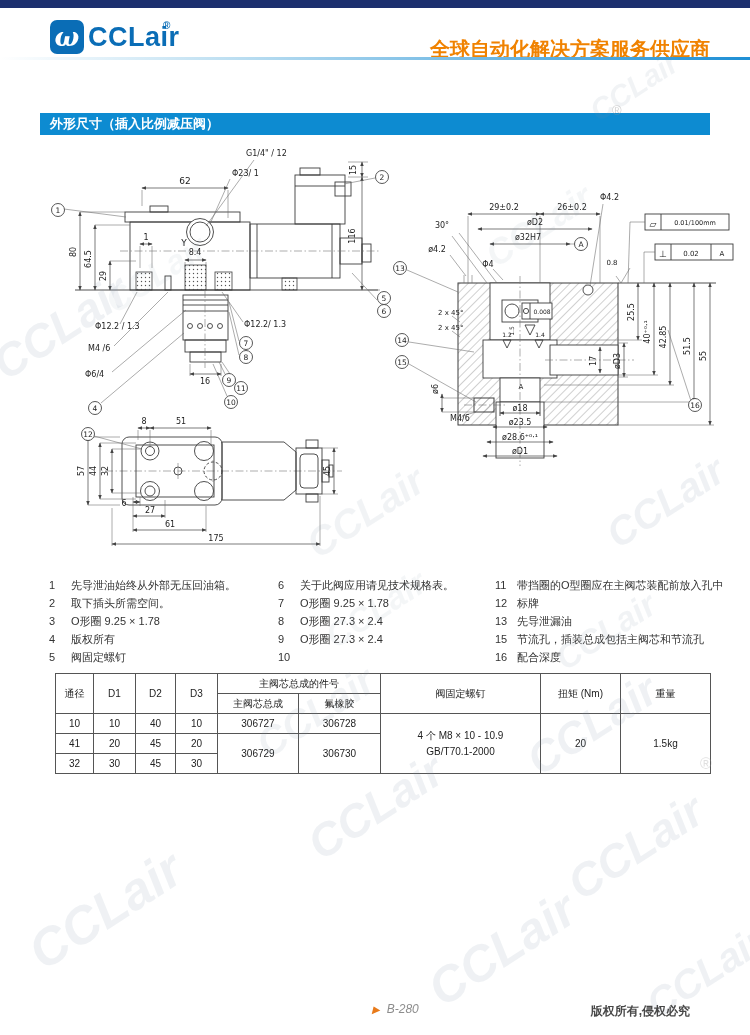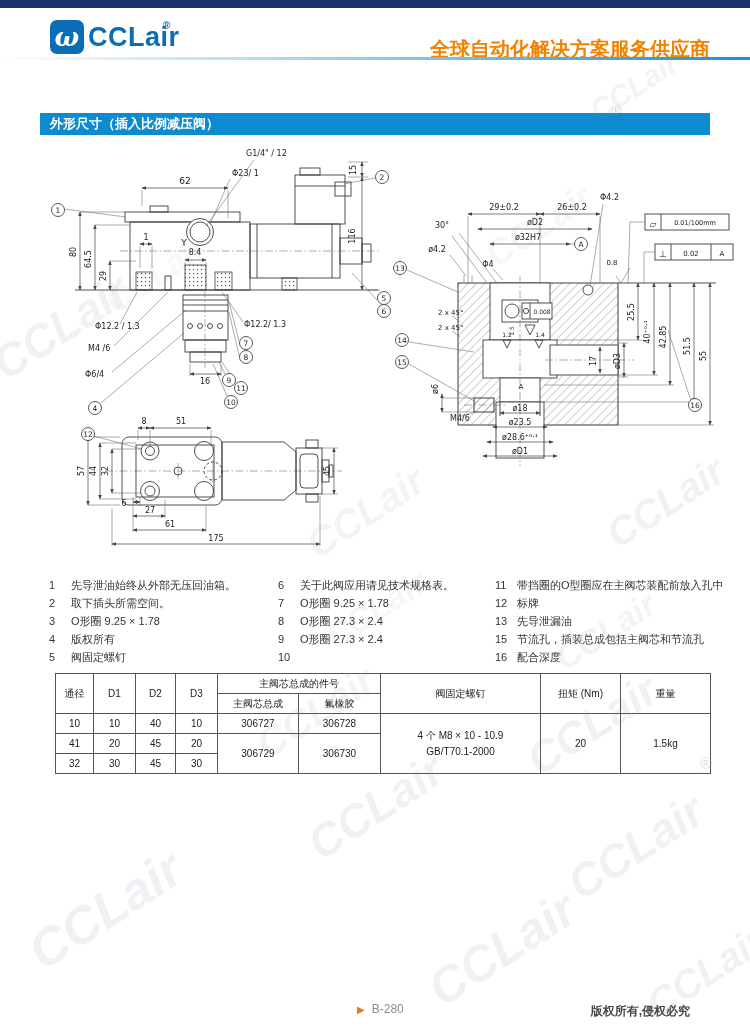--- a/index.html
+++ b/index.html
@@ -30,21 +30,21 @@
   .note-col{position:absolute;font-size:11px;color:#333;line-height:18px;}
   .nc1{left:49px;top:576px;width:238px;}
   .nc2{left:278px;top:576px;width:218px;}
   .nc3{left:495px;top:576px;width:250px;}
   .note-row{display:flex;}
   .note-no{width:22px;flex:none;}
   .note-text{flex:1;}
   table.dim{position:absolute;left:55px;top:673px;border-collapse:collapse;table-layout:fixed;}
   table.dim td{border:1px solid #555;text-align:center;font-size:10px;color:#222;padding:0;height:19px;}
   .screw-cell div{line-height:16px;}
-  .footer-page{position:absolute;left:357px;top:1002px;font-size:12px;color:#8d8d8d;}
+  .footer-page{position:absolute;left:372px;top:1002px;font-size:12px;color:#8d8d8d;font-style:italic;}
   .footer-page .tri{color:#e87a1a;font-size:10px;margin-right:7px;}
   .footer-copy{position:absolute;right:60px;top:1003px;font-size:12px;font-weight:bold;color:#474747;}
   .wm{position:absolute;font-weight:bold;font-style:italic;color:#7f94a8;
       transform:rotate(-33deg);pointer-events:none;white-space:nowrap;}
   .wm-reg{position:absolute;color:#9a9a9a;pointer-events:none;}
 </style>
 </head>
 <body>
 
 <div class="topbar"></div>

